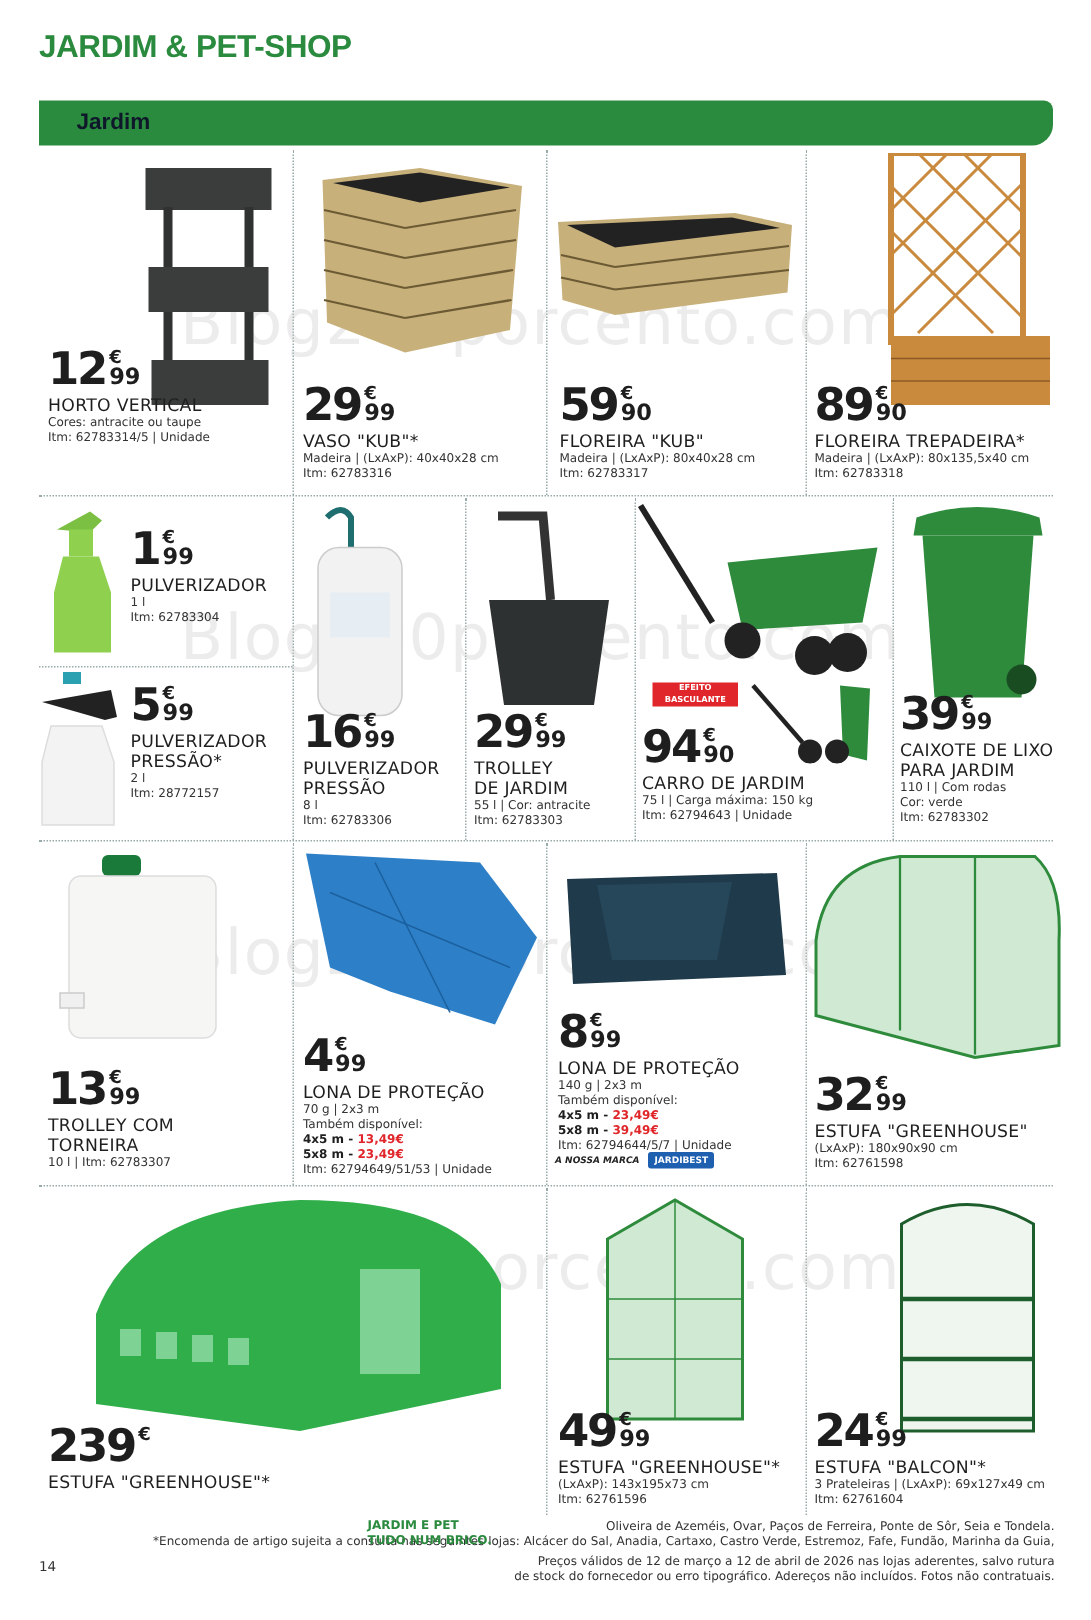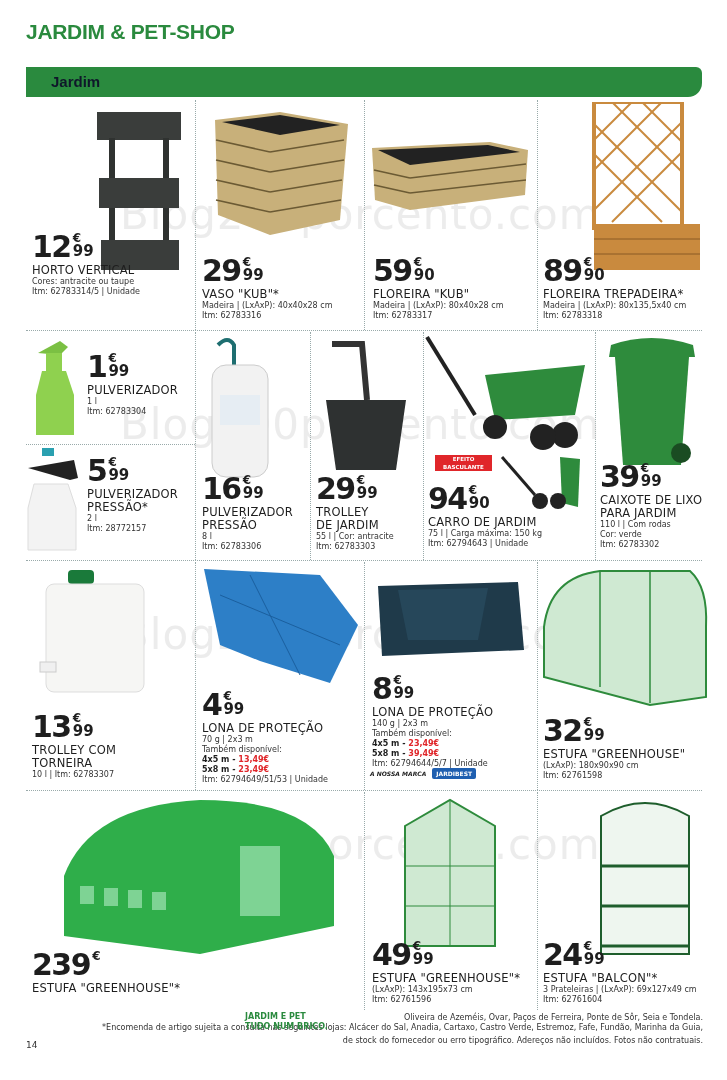--- a/index.html
+++ b/index.html
@@ -320,20 +320,21 @@
   <div class="pname">ESTUFA "BALCON"*</div>
   <div class="pdesc">3 Prateleiras | (LxAxP): 69x127x49 cm</div>
   <div class="pdesc">Itm: 62761604</div>
 </div>
 
 <div class="footer-note" style="top:1013px">
   <div>Oliveira de Azeméis, Ovar, Paços de Ferreira, Ponte de Sôr, Seia e Tondela.</div>
   <div>*Encomenda de artigo sujeita a consulta nas seguintes lojas: Alcácer do Sal, Anadia, Cartaxo, Castro Verde, Estremoz, Fafe, Fundão, Marinha da Guia,</div>
 </div>
 <div class="footer-note" style="top:1036px">
+  <div>Preços válidos de 12 de março a 12 de abril de 2026 nas lojas aderentes, salvo rutura</div>
   <div>de stock do fornecedor ou erro tipográfico. Adereços não incluídos. Fotos não contratuais.</div>
 </div>
 <div class="page-num">14</div>
 <div class="logo">
   <span class="brico">BRICO</span>
   <span class="marche">MARCHÉ</span>
 </div>
 <div class="slogan">
   <div>JARDIM E PET</div>
   <div>TUDO NUM BRICO.</div>

